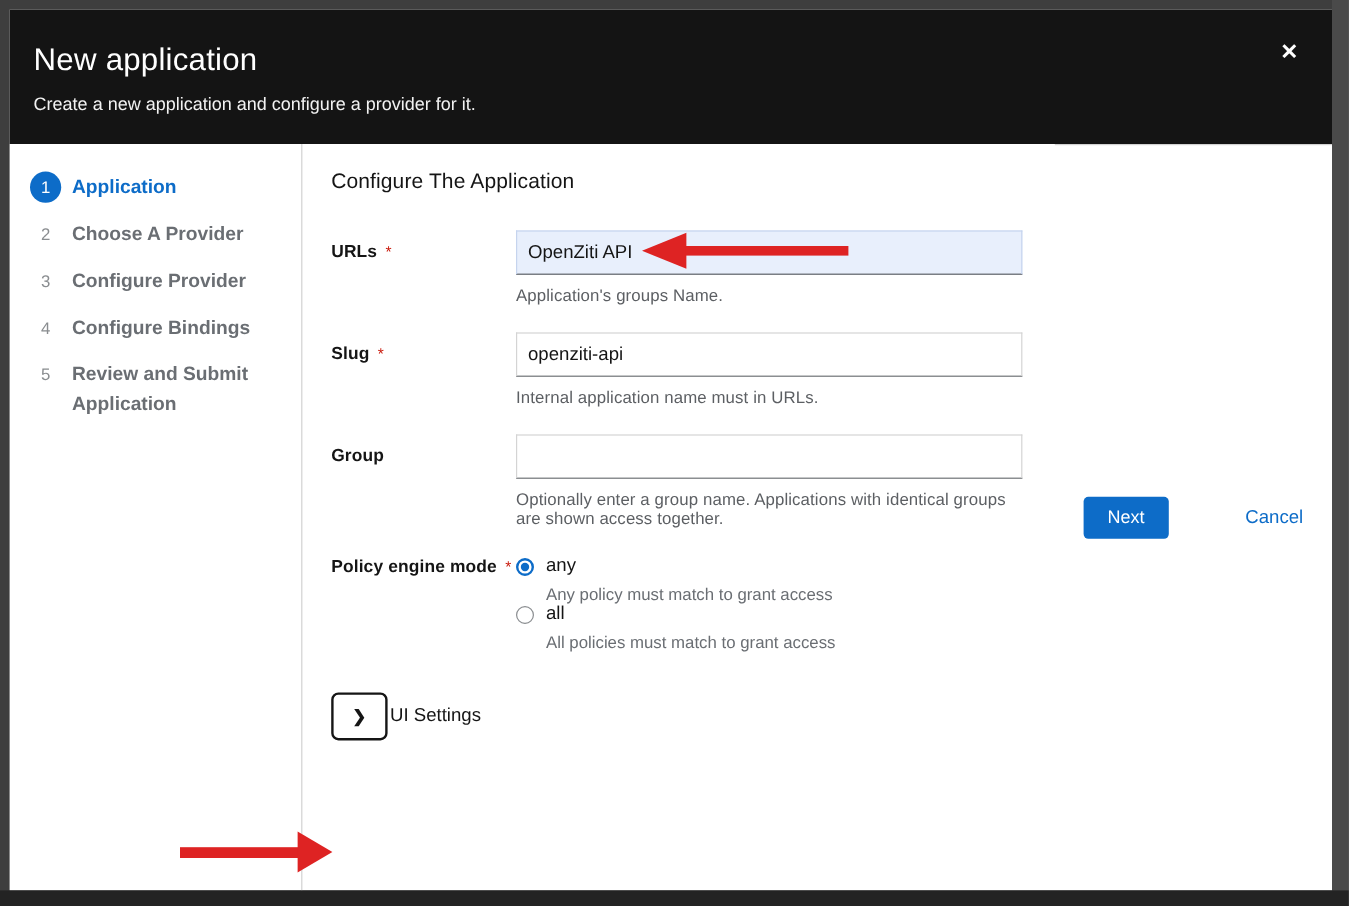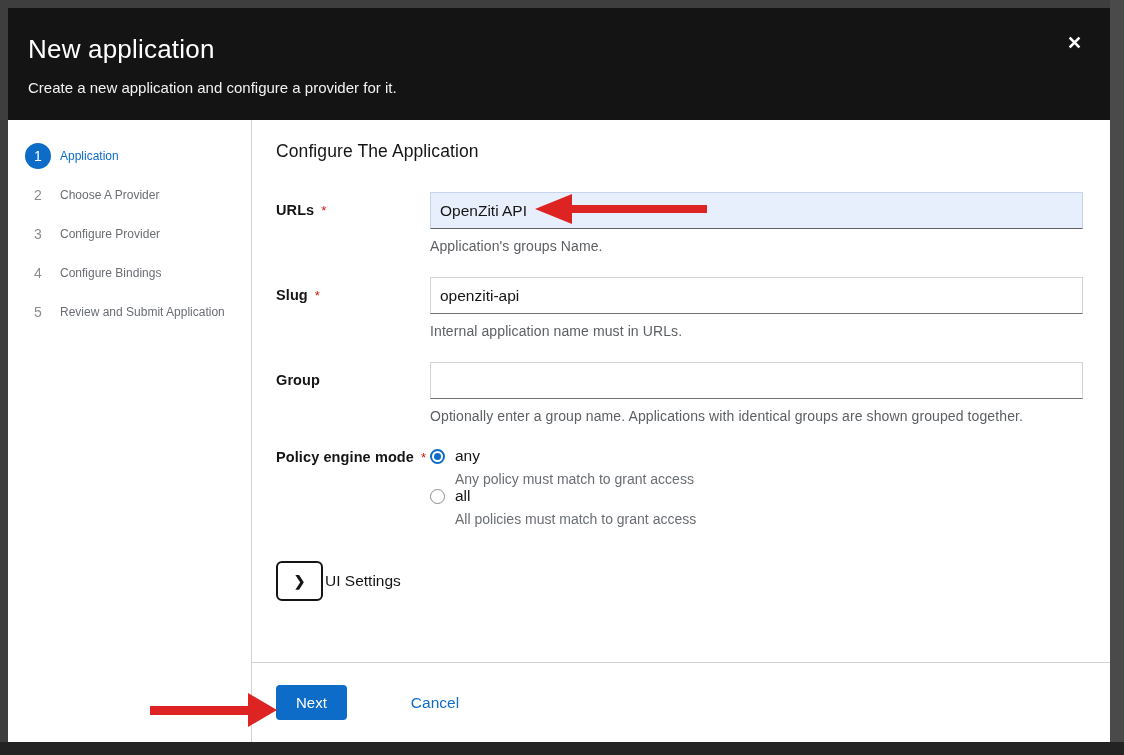--- a/index.html
+++ b/index.html
@@ -53,29 +53,29 @@
     display:flex; align-items:flex-start;
     margin-bottom:13px; cursor:pointer; background:none; border:none;
     text-align:left; width:100%;
     font-family:"Liberation Sans", sans-serif;
   }
   .step-num {
     flex:none; width:26px; height:26px; line-height:26px;
     text-align:center; font-size:14px; color:#8a8d90; margin-right:9px;
   }
   .step-label {
-    font-size:12px; line-height:25px; color:#6a6e73; padding-top:1px;
+    font-size:16px; line-height:25px; color:#6a6e73; padding-top:1px;font-weight:bold;
   }
   .step.active .step-num {
     background:#0d6cc8; color:#ffffff; border-radius:50%;
   }
   .step.active .step-label { color:#0d6cc8; }
 
   
-  .wizard-main { flex:1; display:flex; flex-direction:column; min-width:0;justify-content:space-between; }
+  .wizard-main { flex:1; display:flex; flex-direction:row; min-width:0;justify-content:space-between; }
   .wizard-content { flex:1; padding:21px 27px 0 24px; overflow:hidden; }
   .content-heading {
     font-size:17.5px; font-weight:500; color:#151515; margin-bottom:30px;
     letter-spacing:0.1px;
   }
 
   
   .form-row { display:grid; grid-template-columns:154px 1fr; margin-bottom:23px; }
   .field-label {
     font-size:14.5px; font-weight:700; color:#151515; padding-top:10px;
@@ -212,21 +212,21 @@
             <div class="helper">Internal application name must in URLs.</div>
           </div>
         </div>
 
         <div class="form-row">
           <div class="field-label">
             <span>Group</span>
           </div>
           <div>
             <input type="text" class="pf-input" value="" style="">
-            <div class="helper">Optionally enter a group name. Applications with identical groups are shown grouped together.</div>
+            <div class="helper">Optionally enter a group name. Applications with identical groups are shown access together.</div>
           </div>
         </div>
 
         <div class="form-row" style="margin-bottom:0">
           <div class="field-label" style="padding-top:2px">
             <span>Policy engine mode</span><span class="req">*</span>
           </div>
           <div>
             <div class="radio-option">
               <span class="radio-circle checked"></span>

